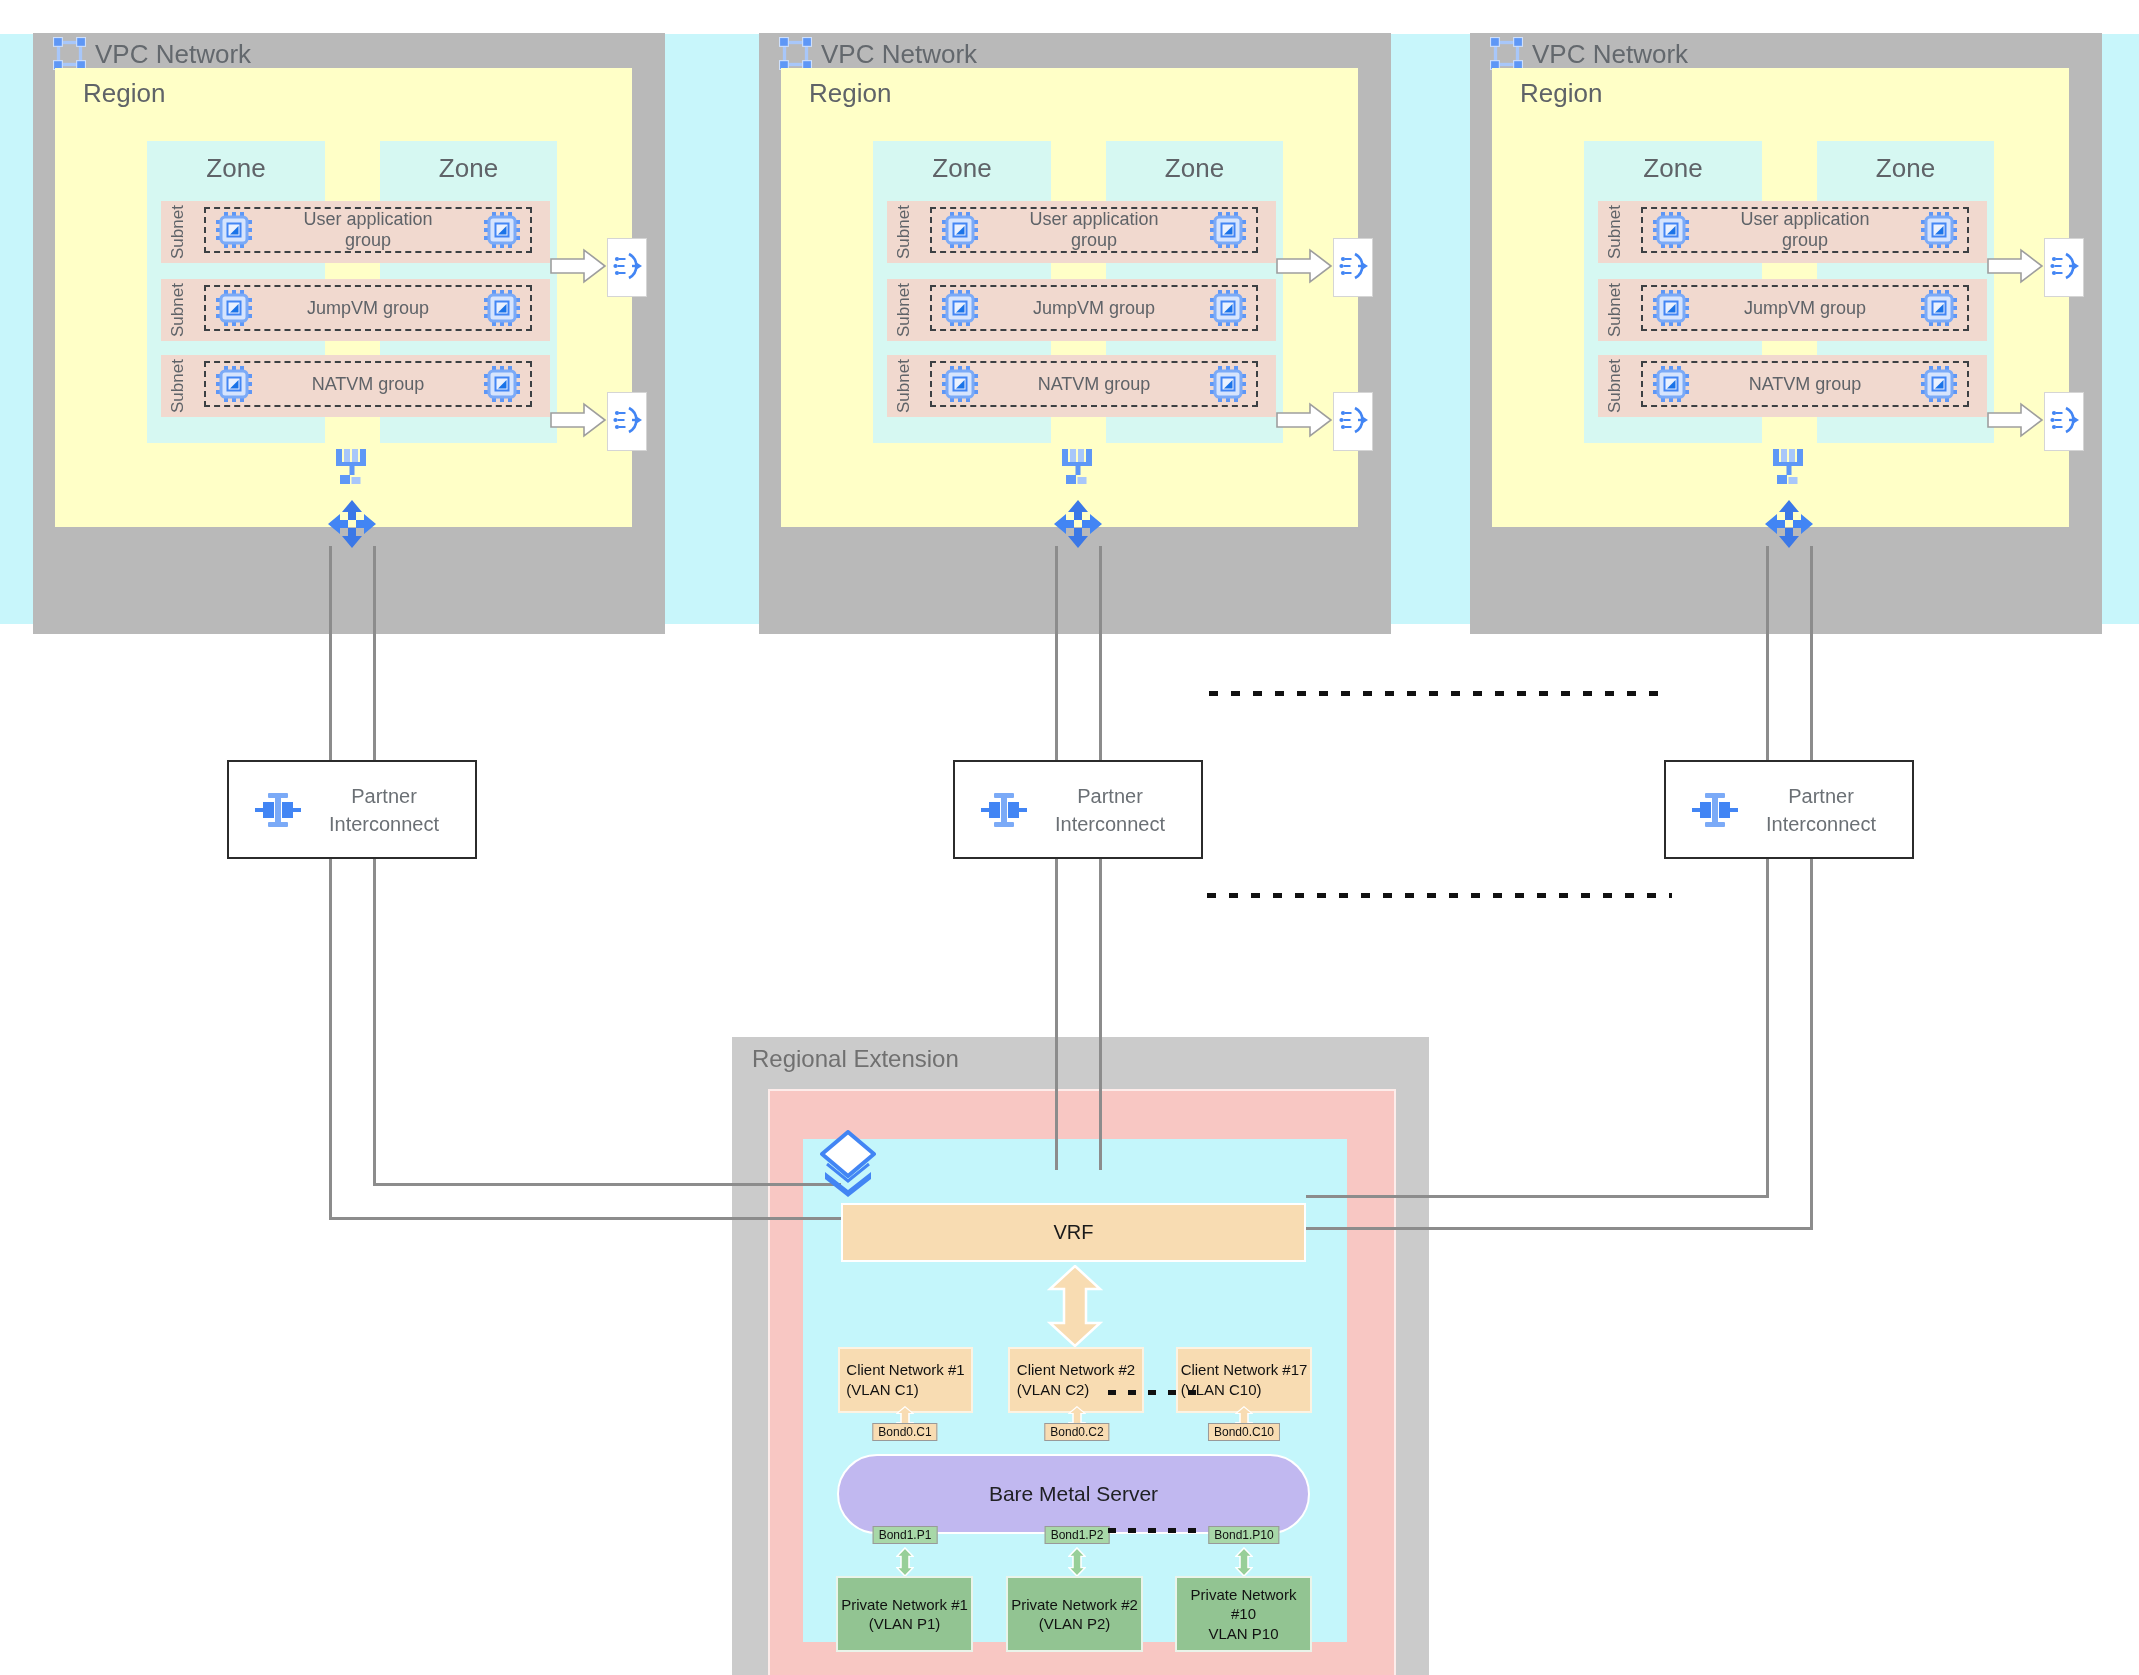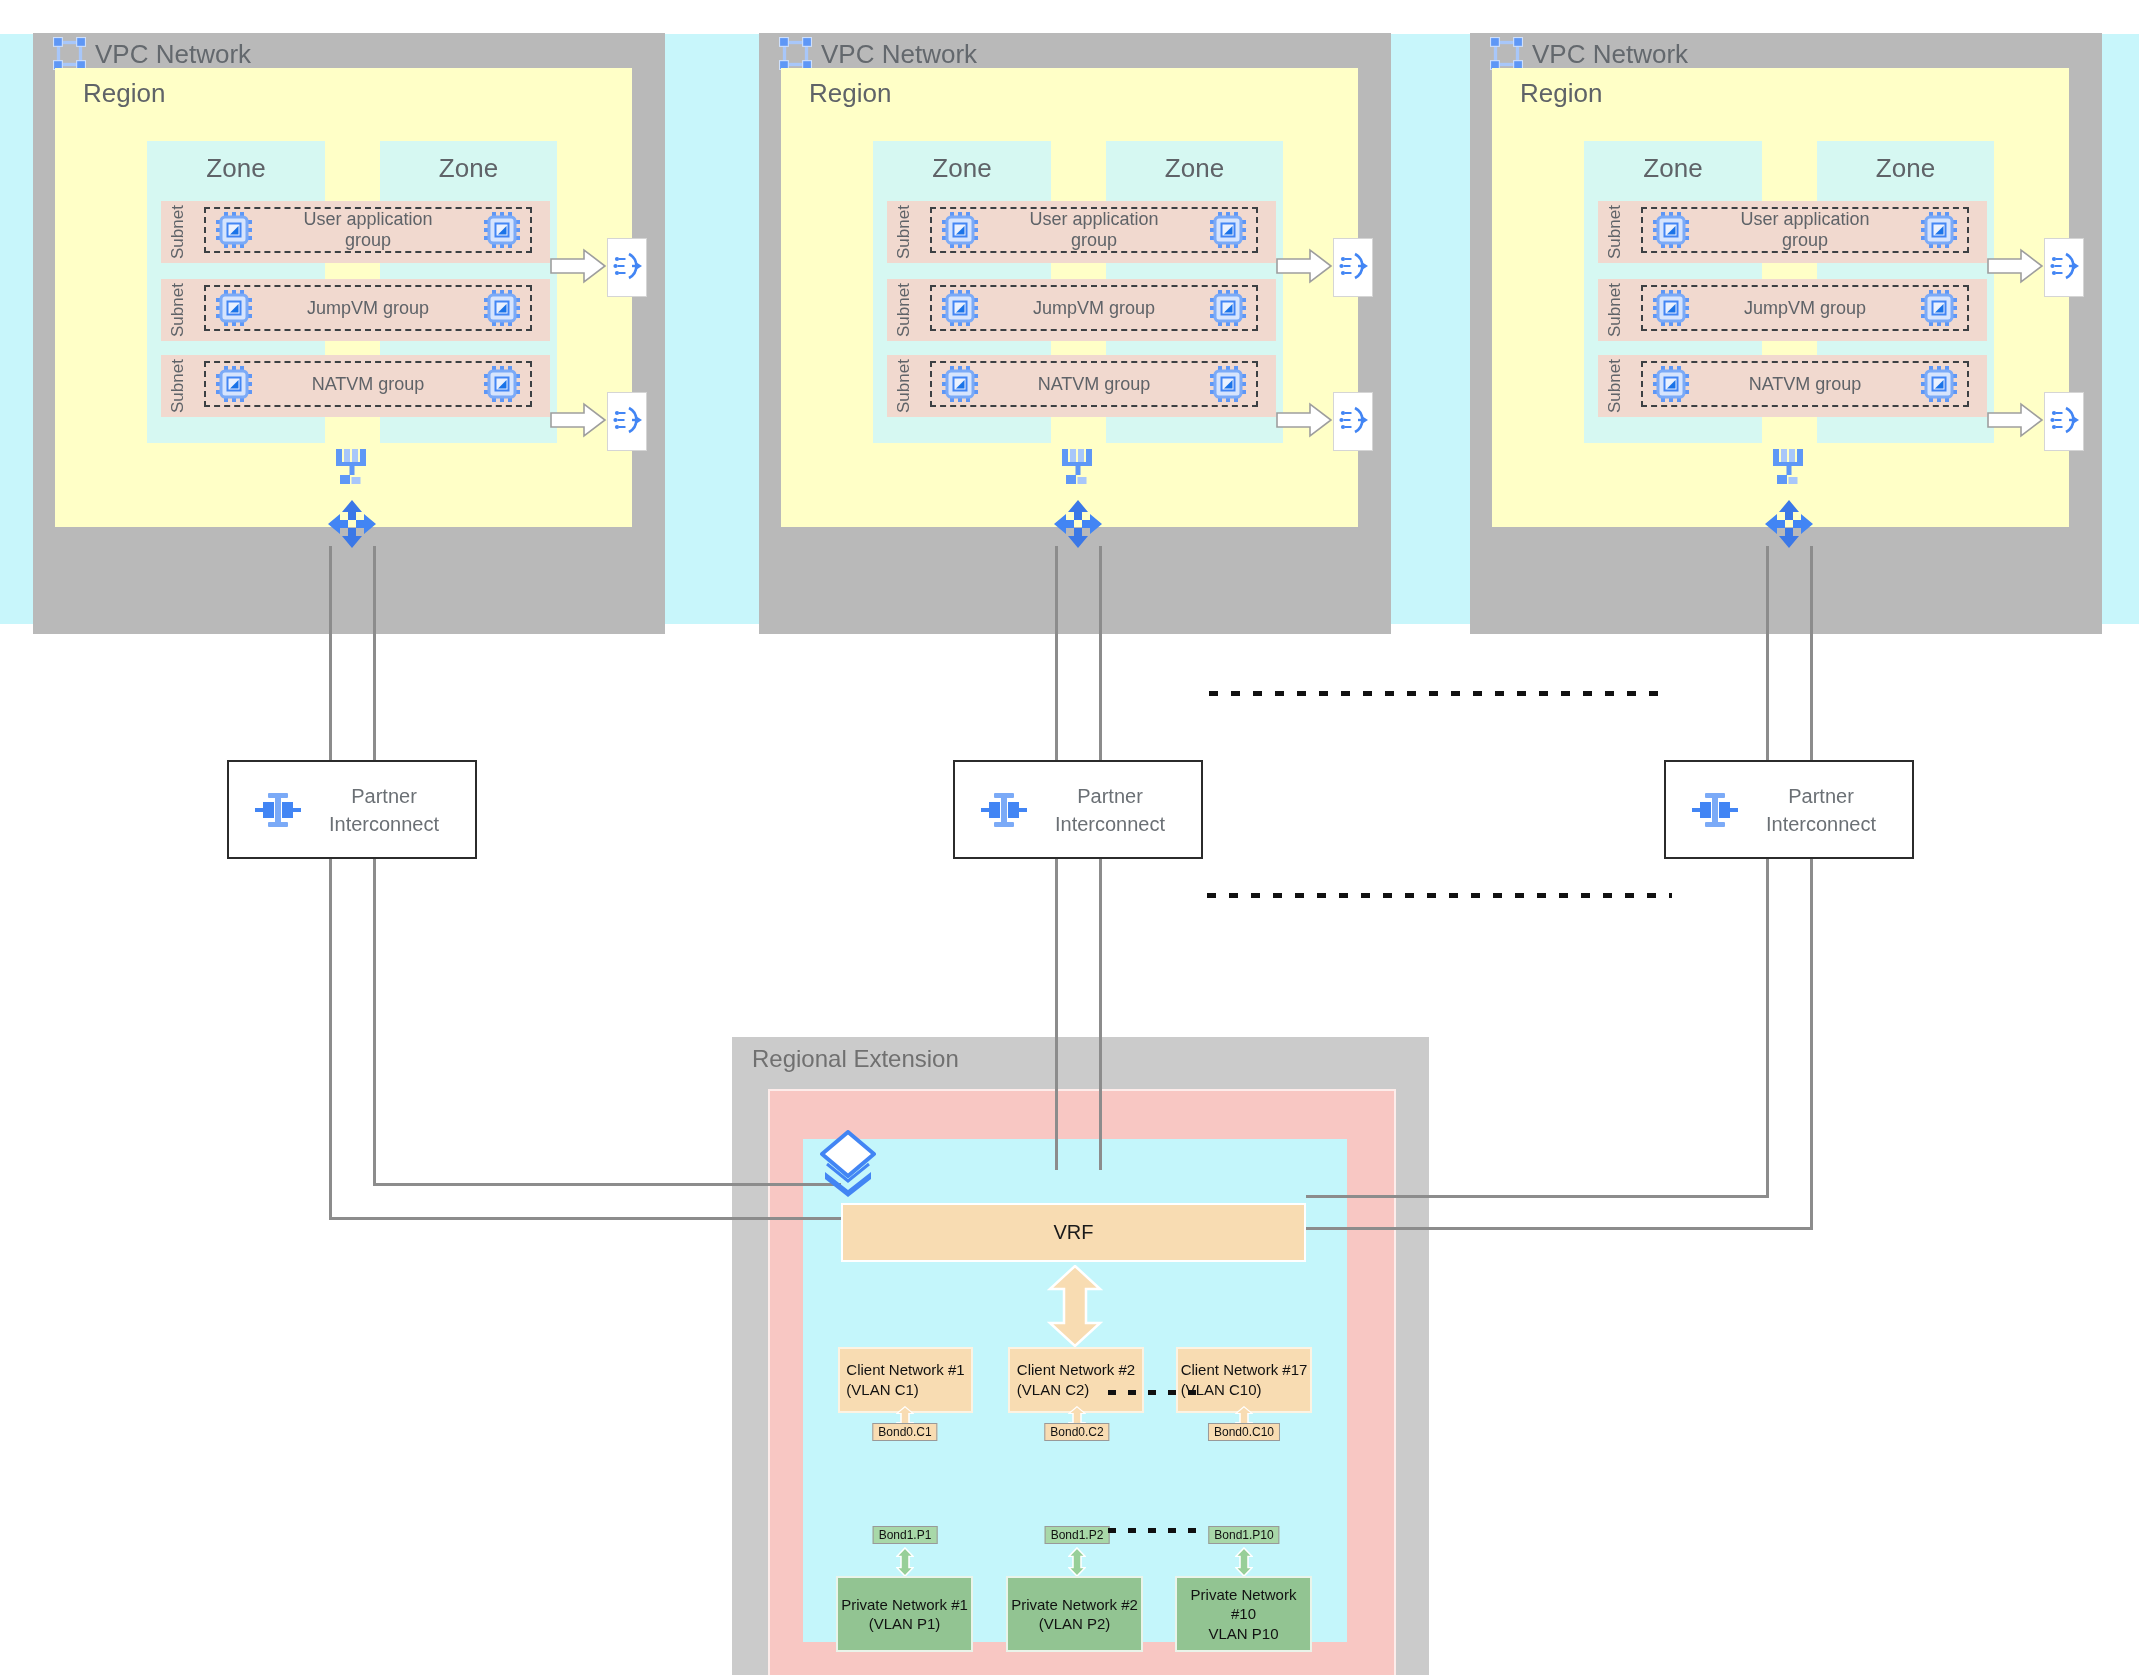--- a/index.html
+++ b/index.html
@@ -892,20 +892,23 @@
     <polygon points="9,1 17,10 13,10 13,22 17,22 9,31 1,22 5,22 5,10 1,10" stroke="#ffffff" stroke-width="1.5" fill="#f8dcb2"></polygon>
   </svg>
 </div>
     </div>
   <div class="dots-sm" style="left:1108px;top:1390px;width:98px;"></div>
 
   <div class="bond bond0" style="left:905px;top:1394px;">Bond0.C1</div>
   <div class="bond bond0" style="left:1077px;top:1394px;">Bond0.C2</div>
   <div class="bond bond0" style="left:1244px;top:1394px;">Bond0.C10</div>
 
+  <div class="abs bms">
+    <span>Bare Metal Server</span>
+  </div>
 
   <div class="bond bond1" style="left:905px;top:1497px;">Bond1.P1</div>
   <div class="bond bond1" style="left:1077px;top:1497px;">Bond1.P2</div>
   <div class="bond bond1" style="left:1244px;top:1497px;">Bond1.P10</div>
 
   <div id="pn-arrows">
       <div class="abs" style="left: 896px; top: 1513px;">
   <svg viewBox="0 0 18 32" width="18" height="30" preserveAspectRatio="none">
     <polygon points="9,1 17,10 13,10 13,22 17,22 9,31 1,22 5,22 5,10 1,10" stroke="#ffffff" stroke-width="1.5" fill="#98cf98"></polygon>
   </svg>

